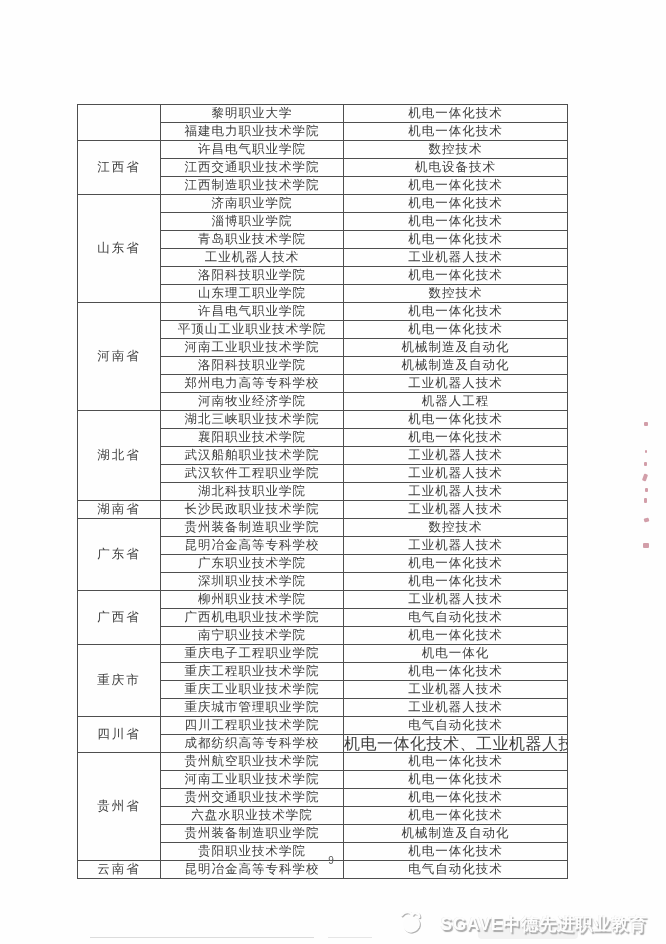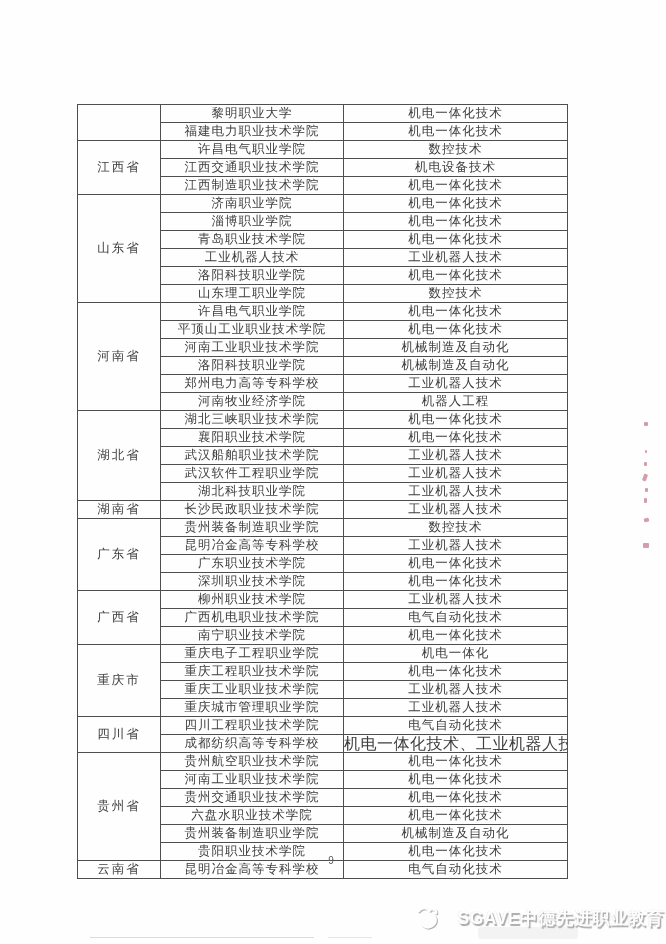--- a/index.html
+++ b/index.html
@@ -40,22 +40,22 @@
   table.roster td.major.long { letter-spacing: 0.5px; font-size: 16px; }
   
   .pagenum {
     position: absolute; left: 86px; top: 855px; width: 490px;
     text-align: center;
     font-family: "Liberation Sans", sans-serif;
     font-size: 10px; color: #5a5a5a;
   }
   
   .footer {
-    position: absolute; right: 2px; top: 906px;
-    display: flex; align-items: flex-start; gap: 14px;
+    position: absolute; right: 19px; top: 906px;
+    display: flex; align-items: flex-end; gap: 14px;
     height: 30px;
   }
   .footer .logo-wrap {
     width: 28px; height: 26px;
     filter: drop-shadow(1.5px 1.5px 0.5px #b2b2b2);
   }
   .brand-text {
     font-family: "Liberation Sans", sans-serif;
     font-weight: bold;
     font-size: 17.5px;

